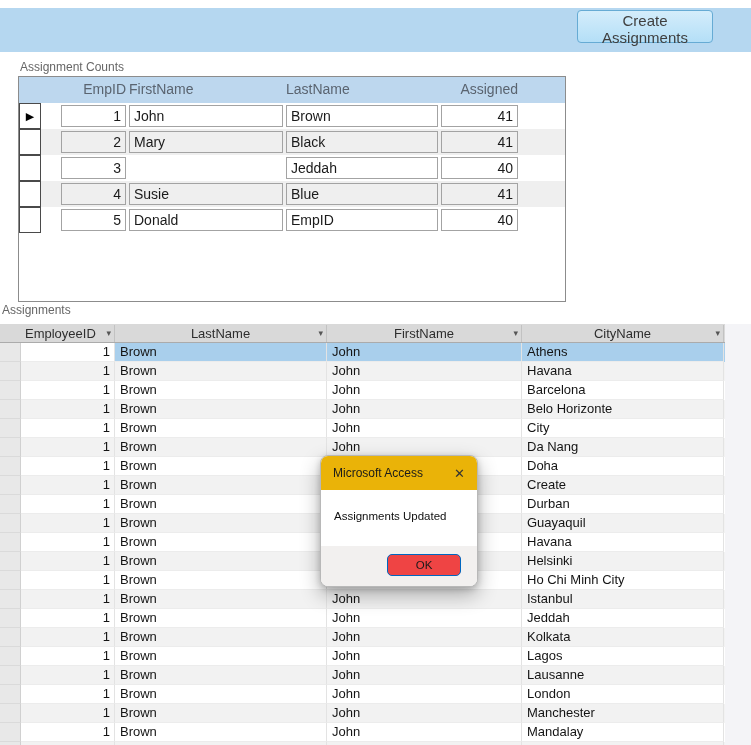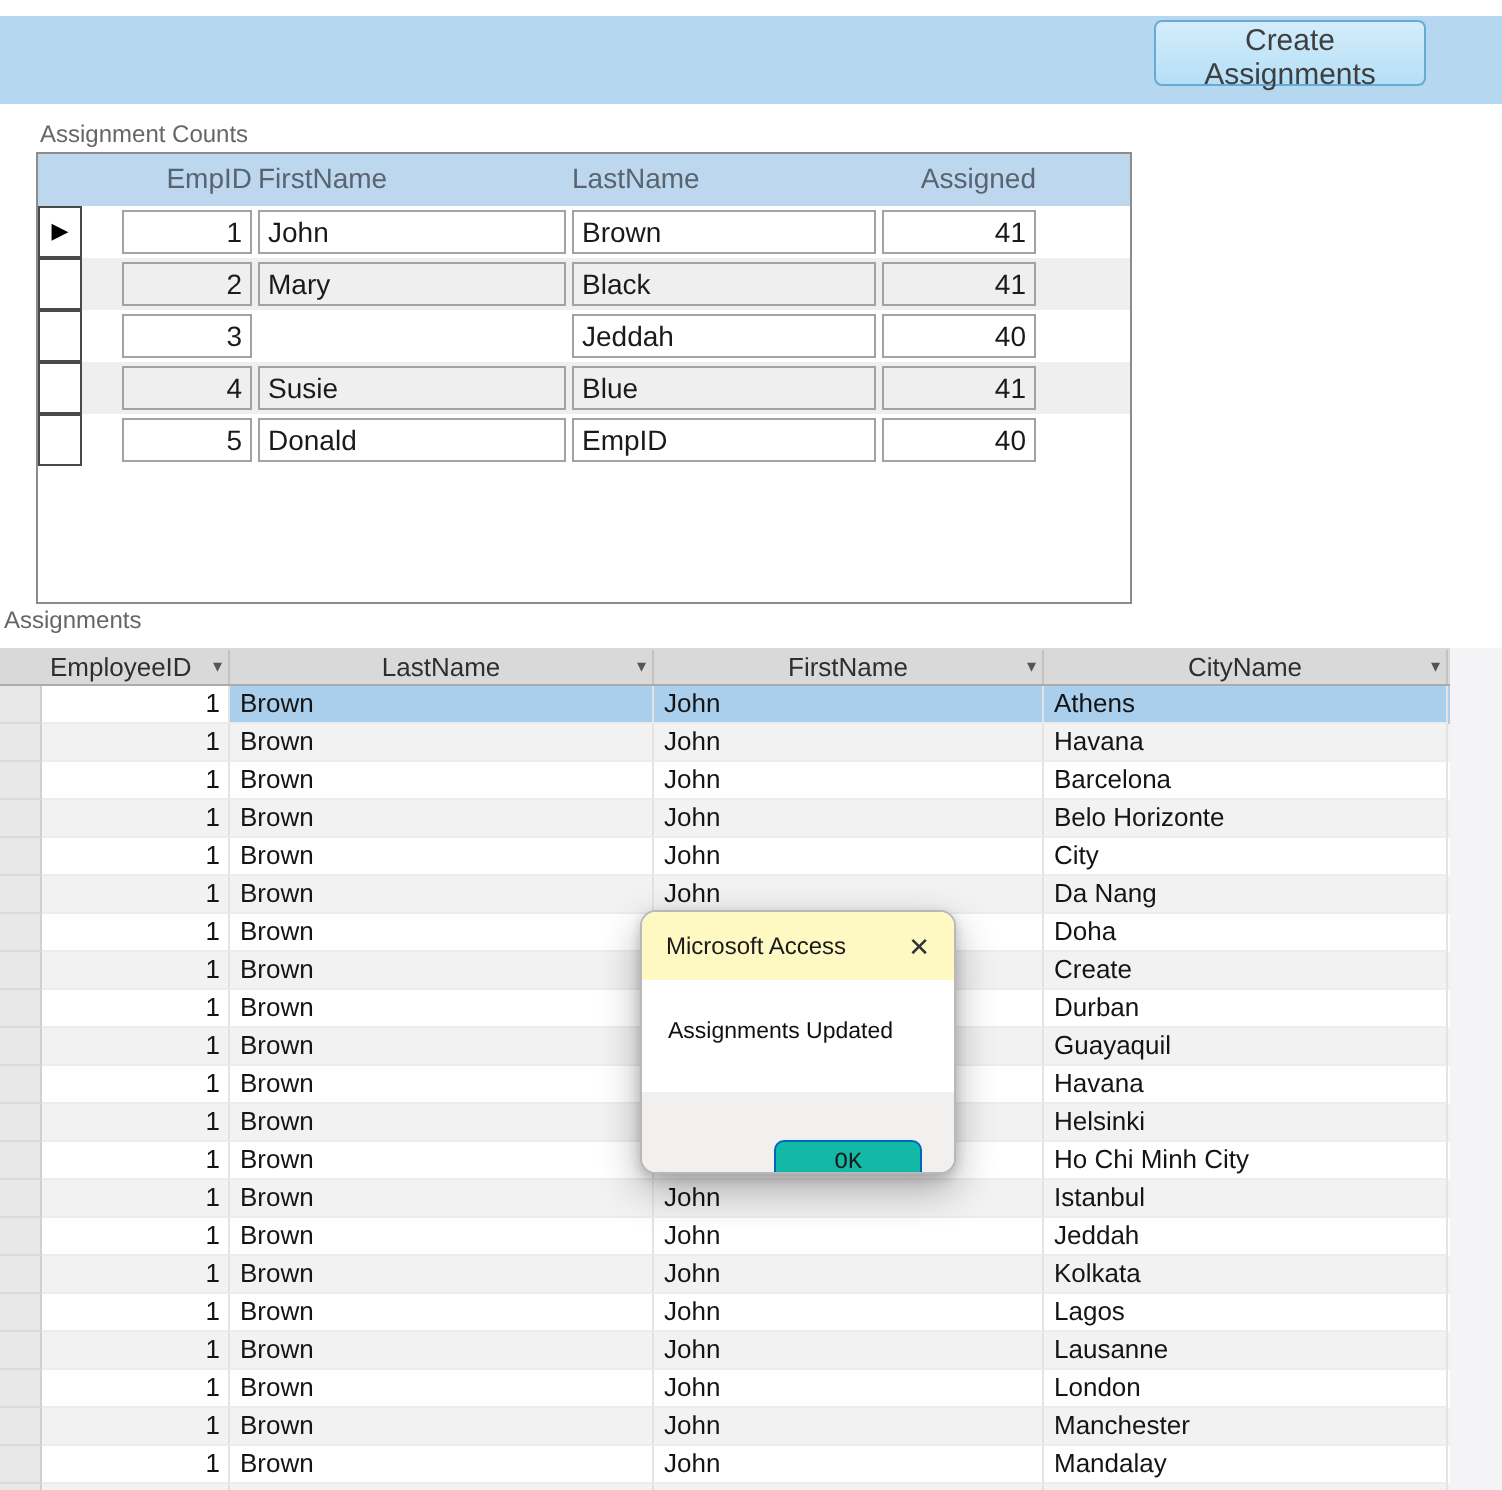--- a/index.html
+++ b/index.html
@@ -62,29 +62,29 @@
   .cell-id{width:94px;text-align:right;padding-right:4px;}
   .cell-last{width:212px;}
   .cell-first{width:195px;}
   .cell-city{width:202px;}
   .ds-row.selected .cell-id{background:#fff;}
 
   
   .dialog{position:absolute;left:320px;top:455px;width:156px;height:130px;background:#fff;
       border:1px solid #b8b8b8;border-radius:8px;overflow:hidden;z-index:10;
       box-shadow:0 8px 20px rgba(0,0,0,.30),0 2px 6px rgba(0,0,0,.18);}
-  .dlg-title-row{height:34px;background:#fef9c3;display:flex;align-items:center;
+  .dlg-title-row{height:34px;background:#eab308;display:flex;align-items:center;
       justify-content:space-between;padding:0 12px;}
   .dlg-title{font-size:12px;color:#1a1a1a;}
   .dlg-close{font-size:13px;color:#333;cursor:pointer;line-height:1;}
   .dlg-msg{position:absolute;left:13px;top:54px;font-size:11.5px;color:#0f0f0f;}
   .dlg-footer{position:absolute;left:0;right:0;bottom:0;height:40px;background:#f2f0ef;}
-  .ok-btn{position:absolute;right:16px;top:8px;width:74px;height:22px;background:#14b8a6;
+  .ok-btn{position:absolute;right:16px;top:8px;width:74px;height:22px;background:#ef4444;
       border:1px solid #0067c0;border-radius:5px;font-size:11.5px;color:#1a1a1a;
-      font-family:Liberation Mono, monospace;cursor:pointer;margin-top:16px;}
+      font-family:Liberation Sans, sans-serif;cursor:pointer;}
 </style>
 </head>
 <body>
 
 <div class="app">
 
   <div class="topbar">
     <button class="create-btn">Create Assignments</button>
   </div>
 

